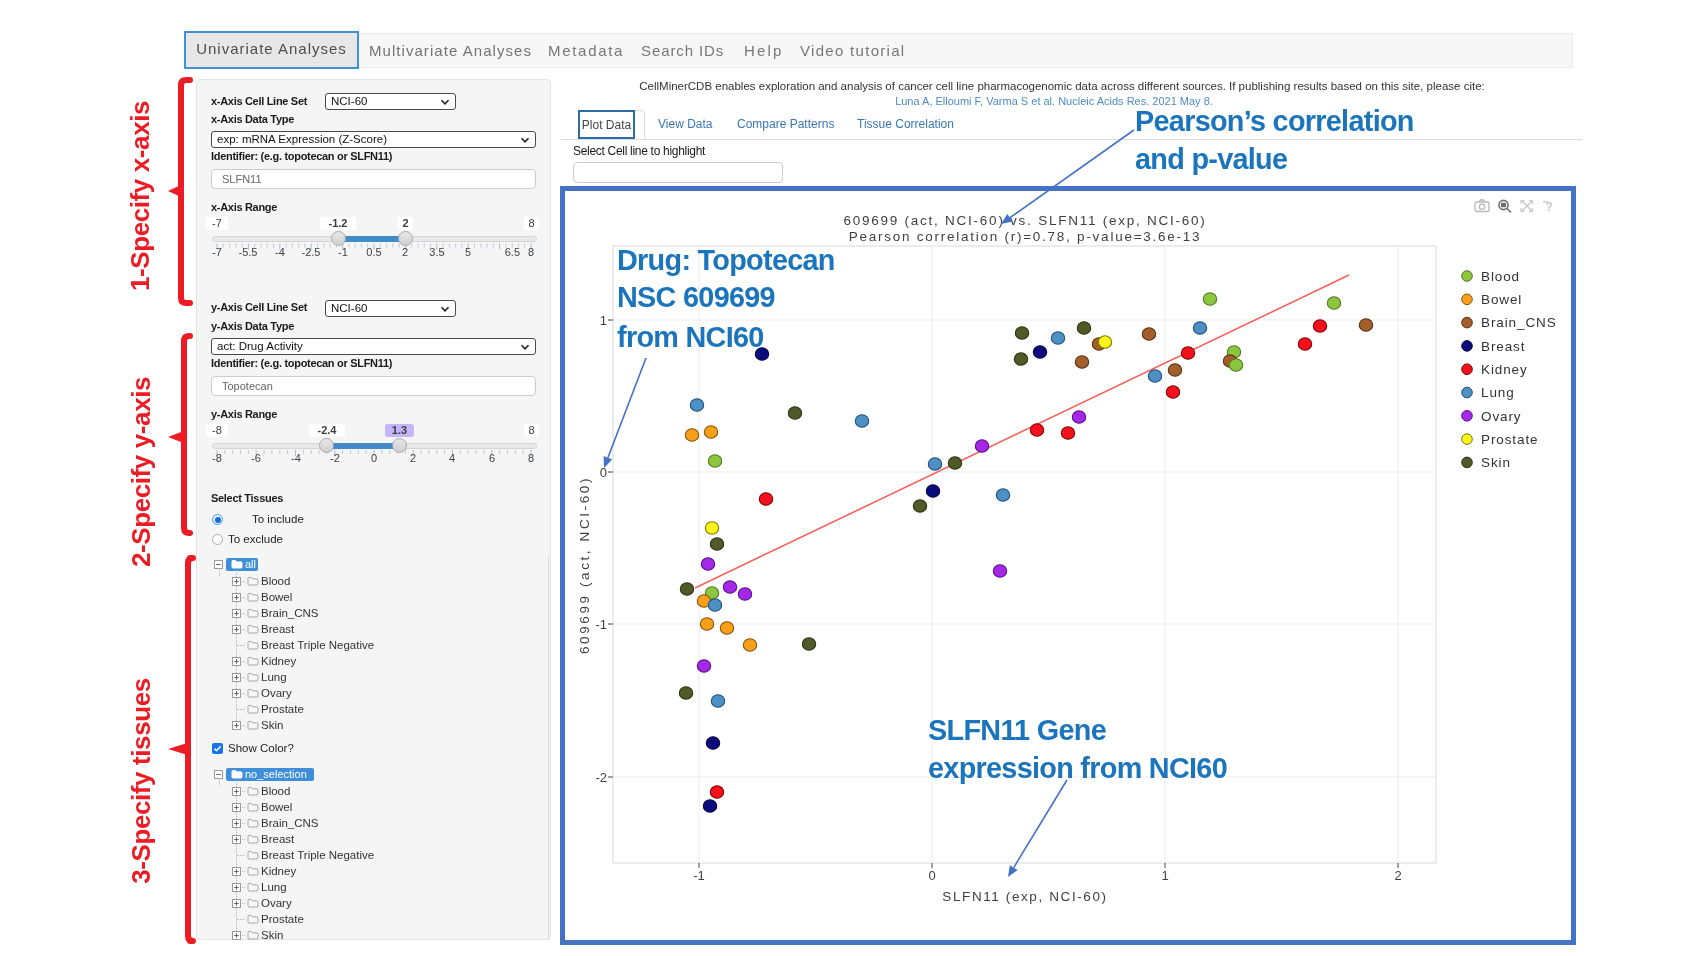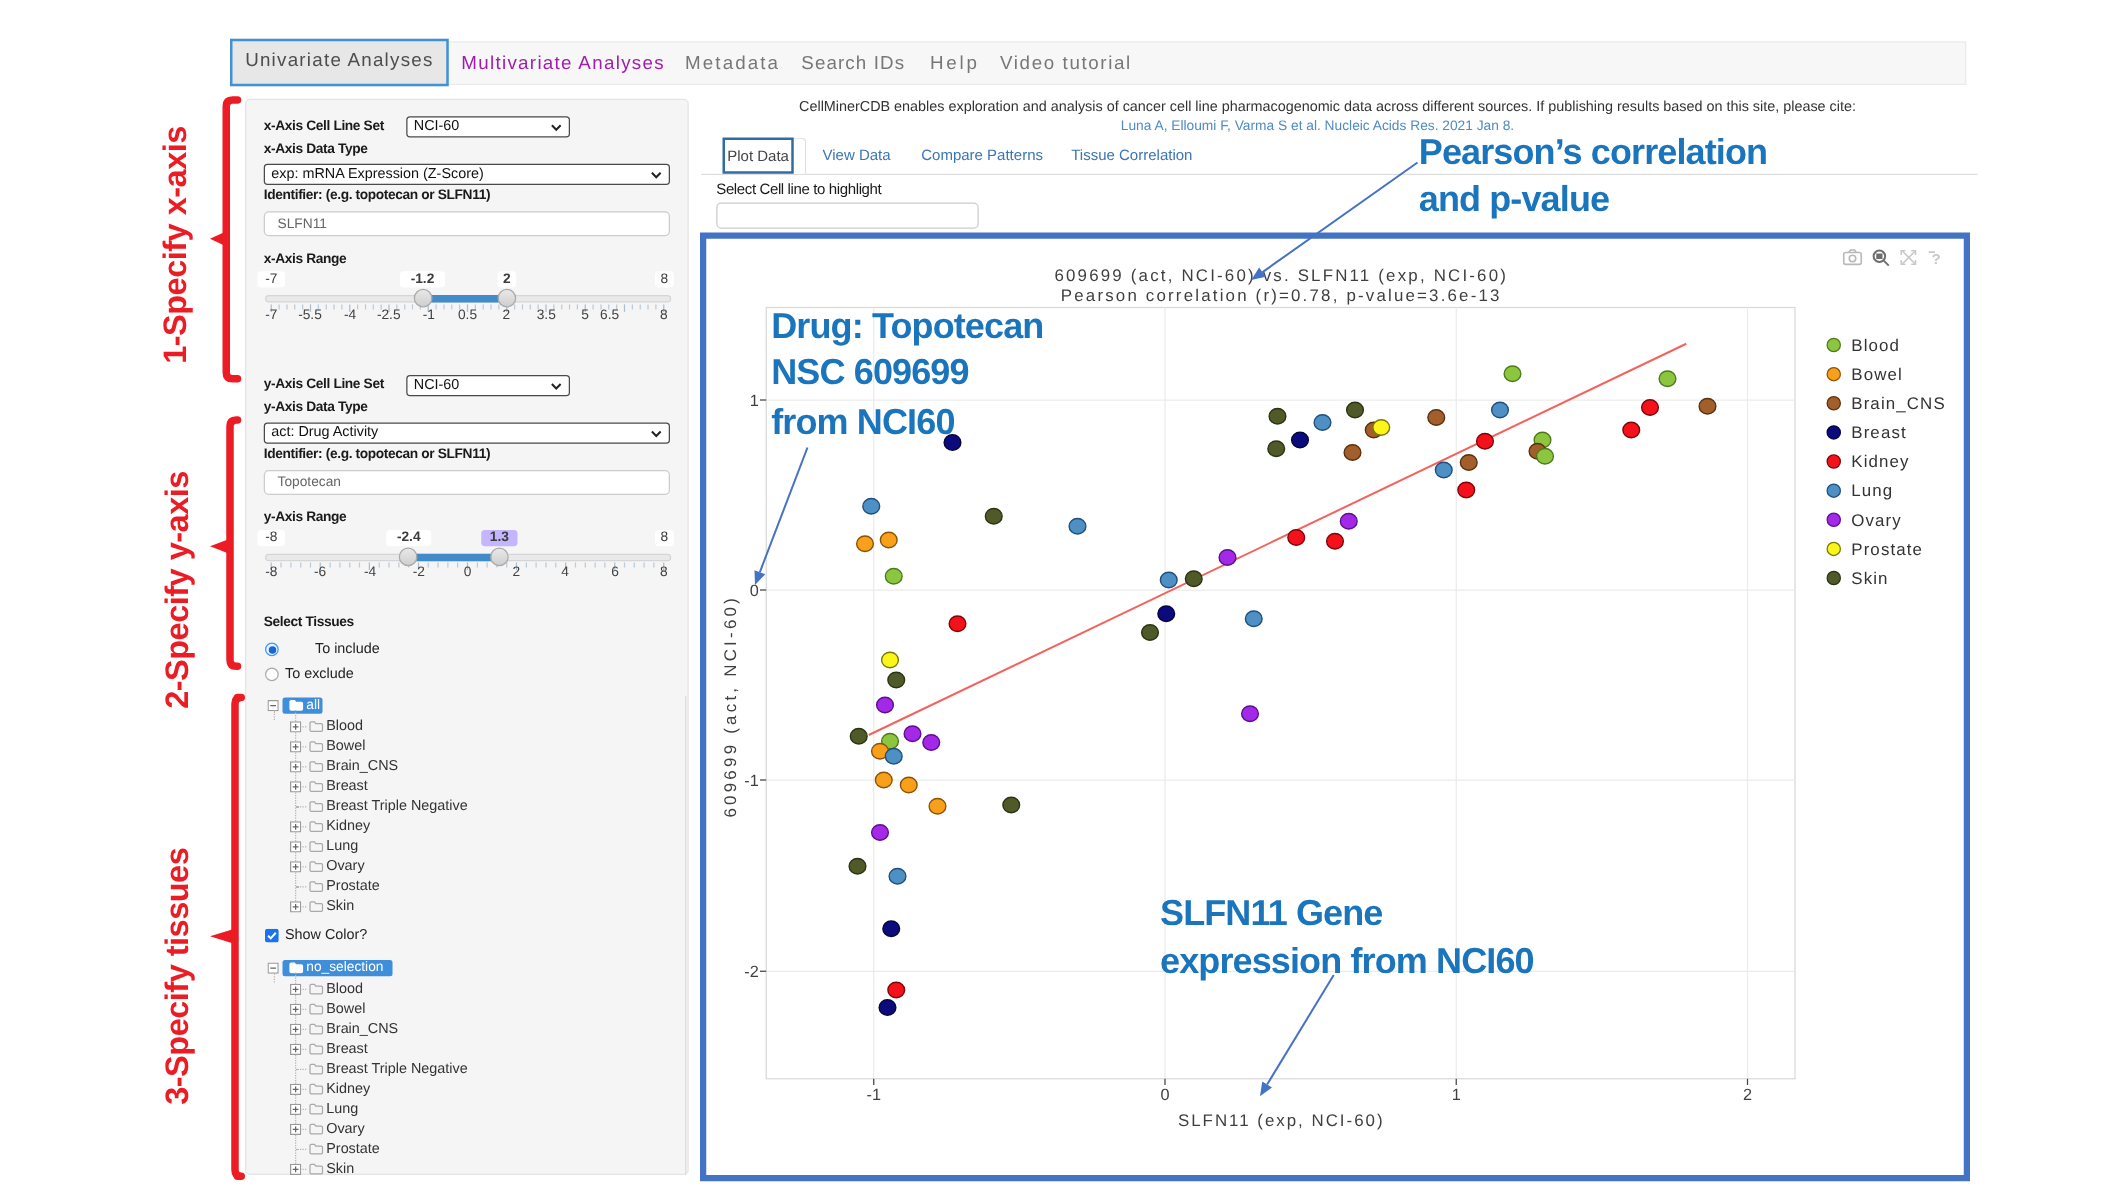--- a/index.html
+++ b/index.html
@@ -2,21 +2,21 @@
 <html><head><meta charset="utf-8">
 <style>
 html,body{margin:0;padding:0;width:1700px;height:956px;background:#fff;overflow:hidden;}
 body{font-family:"Liberation Sans",sans-serif;position:relative;}
 div{box-sizing:border-box;}
 </style></head>
 <body>
 <div style="position:absolute;left:185px;top:33px;width:1388px;height:35px;background:#f7f7f7;border:1px solid #ebebeb;box-sizing:border-box;"></div>
 <div style="position:absolute;left:184px;top:31px;width:175px;height:38px;background:#e7e7e7;border:2.5px solid #4191d6;box-sizing:border-box;"></div>
 <div style="position:absolute;left:184px;top:31px;width:175px;height:38px;line-height:36px;text-align:center;font-size:15px;letter-spacing:1.0px;color:#4d4d4d;">Univariate Analyses</div>
-<div style="position:absolute;left:369px;top:33px;height:35px;line-height:35px;font-size:15px;letter-spacing:1.05px;color:#a21caf;">Multivariate Analyses</div>
+<div style="position:absolute;left:369px;top:33px;height:35px;line-height:35px;font-size:15px;letter-spacing:1.05px;color:#737373;">Multivariate Analyses</div>
 <div style="position:absolute;left:548px;top:33px;height:35px;line-height:35px;font-size:15px;letter-spacing:1.7px;color:#777;">Metadata</div>
 <div style="position:absolute;left:641px;top:33px;height:35px;line-height:35px;font-size:15px;letter-spacing:0.9px;color:#777;">Search IDs</div>
 <div style="position:absolute;left:744px;top:33px;height:35px;line-height:35px;font-size:15px;letter-spacing:2.2px;color:#777;">Help</div>
 <div style="position:absolute;left:800px;top:33px;height:35px;line-height:35px;font-size:15px;letter-spacing:1.3px;color:#777;">Video tutorial</div>
 
 <div style="position:absolute;left:196px;top:79px;width:355px;height:861px;background:#f5f5f5;border:1px solid #e4e4e4;border-radius:4px;"></div>
 <div style="position:absolute;left:548px;top:557px;width:1px;height:383px;background:#dcdcdc;"></div>
 <div style="position:absolute;left:211px;top:95px;font-size:11px;font-weight:bold;color:#1a1a1a;letter-spacing:-0.3px;white-space:nowrap;">x-Axis Cell Line Set</div>
 <div style="position:absolute;left:325px;top:93px;width:131px;height:17px;background:#fff;border:1px solid #4a4a4a;border-radius:3px;box-sizing:border-box;font-size:11.5px;color:#111;line-height:15px;padding-left:5px;">NCI-60<svg style="position:absolute;right:5px;top:3.5px" width="10" height="8" viewBox="0 0 10 8">
       <path d="M1.5,2.2 L5,5.8 L8.5,2.2" fill="none" stroke="#222" stroke-width="1.6"></path>
@@ -91,21 +91,21 @@
 <div style="position:absolute;left:398px;top:217px;width:15px;text-align:center;font-size:11px;font-weight:bold;color:#3d3d3d;background:#fff;border-radius:3px;line-height:13px;">2</div>
 <div style="position:absolute;left:197px;top:246px;width:40px;text-align:center;font-size:11px;color:#414141;">-7</div>
 <div style="position:absolute;left:228px;top:246px;width:40px;text-align:center;font-size:11px;color:#414141;">-5.5</div>
 <div style="position:absolute;left:260px;top:246px;width:40px;text-align:center;font-size:11px;color:#414141;">-4</div>
 <div style="position:absolute;left:291px;top:246px;width:40px;text-align:center;font-size:11px;color:#414141;">-2.5</div>
 <div style="position:absolute;left:323px;top:246px;width:40px;text-align:center;font-size:11px;color:#414141;">-1</div>
 <div style="position:absolute;left:354px;top:246px;width:40px;text-align:center;font-size:11px;color:#414141;">0.5</div>
 <div style="position:absolute;left:385px;top:246px;width:40px;text-align:center;font-size:11px;color:#414141;">2</div>
 <div style="position:absolute;left:417px;top:246px;width:40px;text-align:center;font-size:11px;color:#414141;">3.5</div>
 <div style="position:absolute;left:448px;top:246px;width:40px;text-align:center;font-size:11px;color:#414141;">5</div>
-<div style="position:absolute;left:480px;top:246px;width:40px;text-align:left;font-size:11px;color:#414141;">6.5</div>
+<div style="position:absolute;left:480px;top:246px;width:40px;text-align:right;font-size:11px;color:#414141;">6.5</div>
 <div style="position:absolute;left:511px;top:246px;width:40px;text-align:center;font-size:11px;color:#414141;">8</div>
 <div style="position:absolute;left:211px;top:301px;font-size:11px;font-weight:bold;color:#1a1a1a;letter-spacing:-0.3px;white-space:nowrap;">y-Axis Cell Line Set</div>
 <div style="position:absolute;left:325px;top:300px;width:131px;height:17px;background:#fff;border:1px solid #4a4a4a;border-radius:3px;box-sizing:border-box;font-size:11.5px;color:#111;line-height:15px;padding-left:5px;">NCI-60<svg style="position:absolute;right:5px;top:3.5px" width="10" height="8" viewBox="0 0 10 8">
       <path d="M1.5,2.2 L5,5.8 L8.5,2.2" fill="none" stroke="#222" stroke-width="1.6"></path>
     </svg></div>
 <div style="position:absolute;left:211px;top:320px;font-size:11px;font-weight:bold;color:#1a1a1a;letter-spacing:-0.3px;white-space:nowrap;">y-Axis Data Type</div>
 <div style="position:absolute;left:211px;top:338px;width:325px;height:17px;background:#fff;border:1px solid #4a4a4a;border-radius:3px;box-sizing:border-box;font-size:11.5px;color:#111;line-height:15px;padding-left:5px;">act: Drug Activity<svg style="position:absolute;right:5px;top:3.5px" width="10" height="8" viewBox="0 0 10 8">
       <path d="M1.5,2.2 L5,5.8 L8.5,2.2" fill="none" stroke="#222" stroke-width="1.6"></path>
     </svg></div>
 <div style="position:absolute;left:211px;top:357px;font-size:11px;font-weight:bold;color:#1a1a1a;letter-spacing:-0.3px;white-space:nowrap;">Identifier: (e.g. topotecan or SLFN11)</div>
@@ -378,21 +378,21 @@
 <svg style="position:absolute;left:232px;top:931px" width="9" height="9" viewBox="0 0 9 9">
     <rect x="0.5" y="0.5" width="8" height="8" fill="#fff" stroke="#9a9a9a" stroke-width="1"></rect>
     <line x1="2.2" y1="4.5" x2="6.8" y2="4.5" stroke="#666" stroke-width="1"></line>
     <line x1="4.5" y1="2.2" x2="4.5" y2="6.8" stroke="#666" stroke-width="1"></line>
   </svg>
 <svg style="position:absolute;left:247px;top:930px" width="12" height="10" viewBox="0 0 12 10">
     <path d="M1,2.5 a1,1 0 0 1 1,-1 h2.6 l1,1.4 h4.4 a1,1 0 0 1 1,1 v4.1 a1,1 0 0 1 -1,1 h-8 a1,1 0 0 1 -1,-1 z" fill="none" stroke="#a9a9a9" stroke-width="1"></path>
   </svg>
 <div style="position:absolute;left:261px;top:927.5px;font-size:11.5px;line-height:15px;color:#333;">Skin</div>
 <div style="position:absolute;left:540px;top:80px;width:1044px;text-align:center;font-size:11.5px;color:#333;">CellMinerCDB enables exploration and analysis of cancer cell line pharmacogenomic data across different sources. If publishing results based on this site, please cite:</div>
-<div style="position:absolute;left:532px;top:95px;width:1044px;text-align:center;font-size:11px;color:#4f8bc5;">Luna A, Elloumi F, Varma S et al. Nucleic Acids Res. 2021 Jan 8.</div>
+<div style="position:absolute;left:532px;top:95px;width:1044px;text-align:center;font-size:11px;color:#4f8bc5;">Luna A, Elloumi F, Varma S et al. Nucleic Acids Res. 2021 May 8.</div>
 <div style="position:absolute;left:561px;top:139px;width:1021px;height:1px;background:#ddd;"></div>
 <div style="position:absolute;left:578px;top:110px;width:67px;height:29px;background:#fff;border:1px solid #ddd;border-bottom:none;border-radius:4px 4px 0 0;box-sizing:border-box;"></div>
 <div style="position:absolute;left:578px;top:110px;width:57px;height:29px;background:#fff;border:2px solid #2e6da4;box-sizing:border-box;line-height:26px;text-align:center;font-size:12px;color:#444;white-space:nowrap;">Plot Data</div>
 <div style="position:absolute;left:658px;top:110px;height:29px;line-height:29px;font-size:12px;color:#3a76b5;white-space:nowrap;">View Data</div>
 <div style="position:absolute;left:737px;top:110px;height:29px;line-height:29px;font-size:12px;color:#3a76b5;white-space:nowrap;">Compare Patterns</div>
 <div style="position:absolute;left:857px;top:110px;height:29px;line-height:29px;font-size:12px;color:#3a76b5;white-space:nowrap;">Tissue Correlation</div>
 <div style="position:absolute;left:573px;top:144px;font-size:12px;font-weight:normal;color:#1a1a1a;letter-spacing:-0.3px;white-space:nowrap;letter-spacing:-0.3px;white-space:nowrap;">Select Cell line to highlight</div>
 <div style="position:absolute;left:573px;top:162px;width:210px;height:21px;background:#fff;border:1px solid #ccc;border-radius:4px;box-sizing:border-box;"></div>
 
 <div style="position:absolute;left:560px;top:186px;width:1016px;height:759px;border:5px solid #4472c4;background:#fff;"></div>

